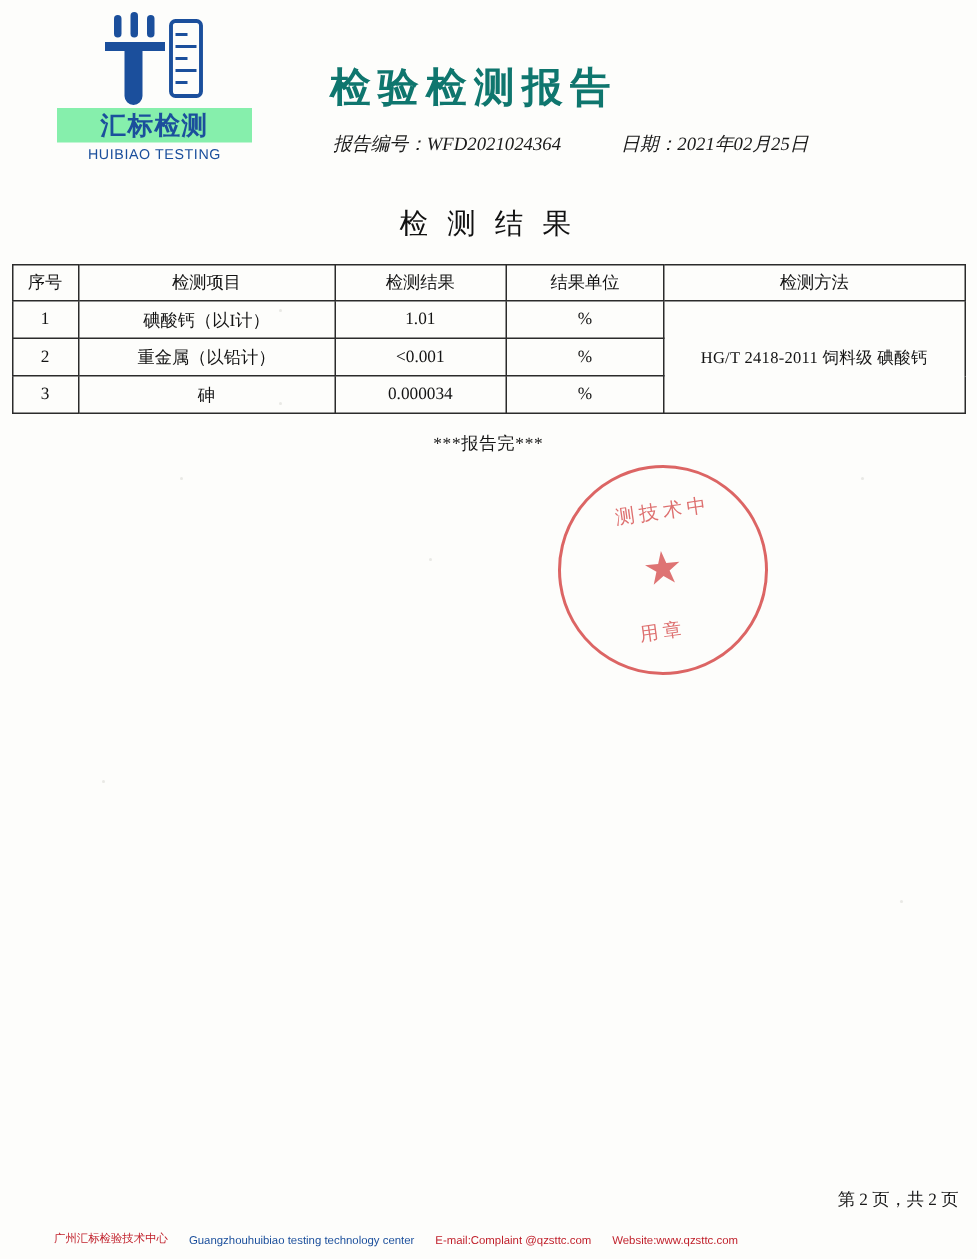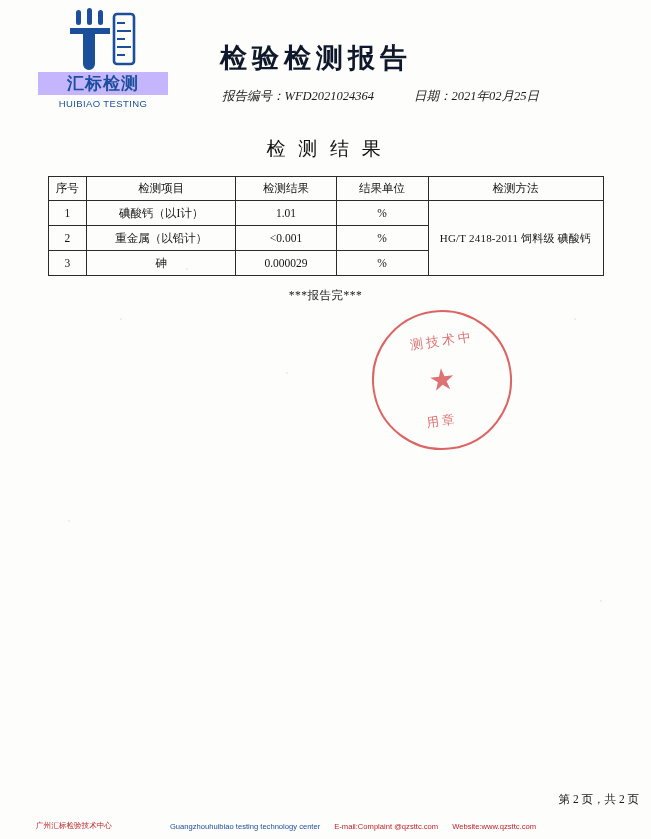--- a/index.html
+++ b/index.html
@@ -40,42 +40,42 @@
     margin: 0 auto;
     display: block;
   }
   .logo-cn {
     font-family: "Liberation Sans", sans-serif;
     font-weight: bold;
     font-size: 17px;
     color: #1b4f9c;
     letter-spacing: 1px;
     margin-top: 2px;
-    background: #c4b5fd;
+    background: #86efac;
   }
   .logo-en {
     font-family: "Liberation Sans", sans-serif;
     font-size: 9.5px;
     color: #1b4f9c;
     letter-spacing: 0.4px;
     margin-top: 3px;
   }
 
   .title-block {
     position: absolute;
     left: 200px;
     top: 40px;
     width: 420px;
   }
   .doc-title {
     font-family: "Liberation Serif", serif;
     font-weight: bold;
     font-size: 27px;
     letter-spacing: 5px;
-    color: #0f172a;
+    color: #0f766e;
     text-align: left;
     margin-left: 20px;
   }
   .meta-row {
     margin-top: 12px;
     font-size: 12.5px;
     color: #1a1a1a;
     display: flex;
     gap: 40px;
     margin-left: 22px;
@@ -91,21 +91,21 @@
     font-size: 19px;
     letter-spacing: 4px;
     margin-top: 16px;
     color: #111;
     font-family: "Liberation Serif", serif;
   }
 
   
   .table-wrap {
     margin: 14px auto 0 auto;
-    width: 556px;
+    width: 636px;
   }
   table.result {
     border-collapse: collapse;
     width: 100%;
     font-size: 11.5px;
   }
   table.result th, table.result td {
     border: 1px solid #2b2b2b;
     text-align: center;
     vertical-align: middle;
@@ -203,21 +203,21 @@
     padding: 0 36px;
     box-sizing: border-box;
     display: flex;
     align-items: center;
     gap: 14px;
     font-family: "Liberation Sans", sans-serif;
     font-size: 7.6px;
     color: #c01f2a;
     white-space: nowrap;
   }
-  .footer-bar .f-blue { color: #1b4f9c; margin-left: 44px; }
+  .footer-bar .f-blue { color: #1b4f9c; }
 
   
   .speckle {
     position: absolute;
     background: #d9d9d4;
     border-radius: 50%;
     opacity: .55;
   }
 </style>
 </head>
@@ -290,21 +290,21 @@
         </tr>
         <tr>
           <td class="num">2</td>
           <td>重金属（以铅计）</td>
           <td class="num">&lt;0.001</td>
           <td class="num">%</td>
         </tr>
         <tr>
           <td class="num">3</td>
           <td>砷</td>
-          <td class="num">0.000029</td>
+          <td class="num">0.000034</td>
           <td class="num">%</td>
         </tr>
       </tbody>
     </table>
   </div>
 
   <div class="report-end">***报告完***</div>
 
   <div class="seal">
     <div class="seal-ring"></div>

